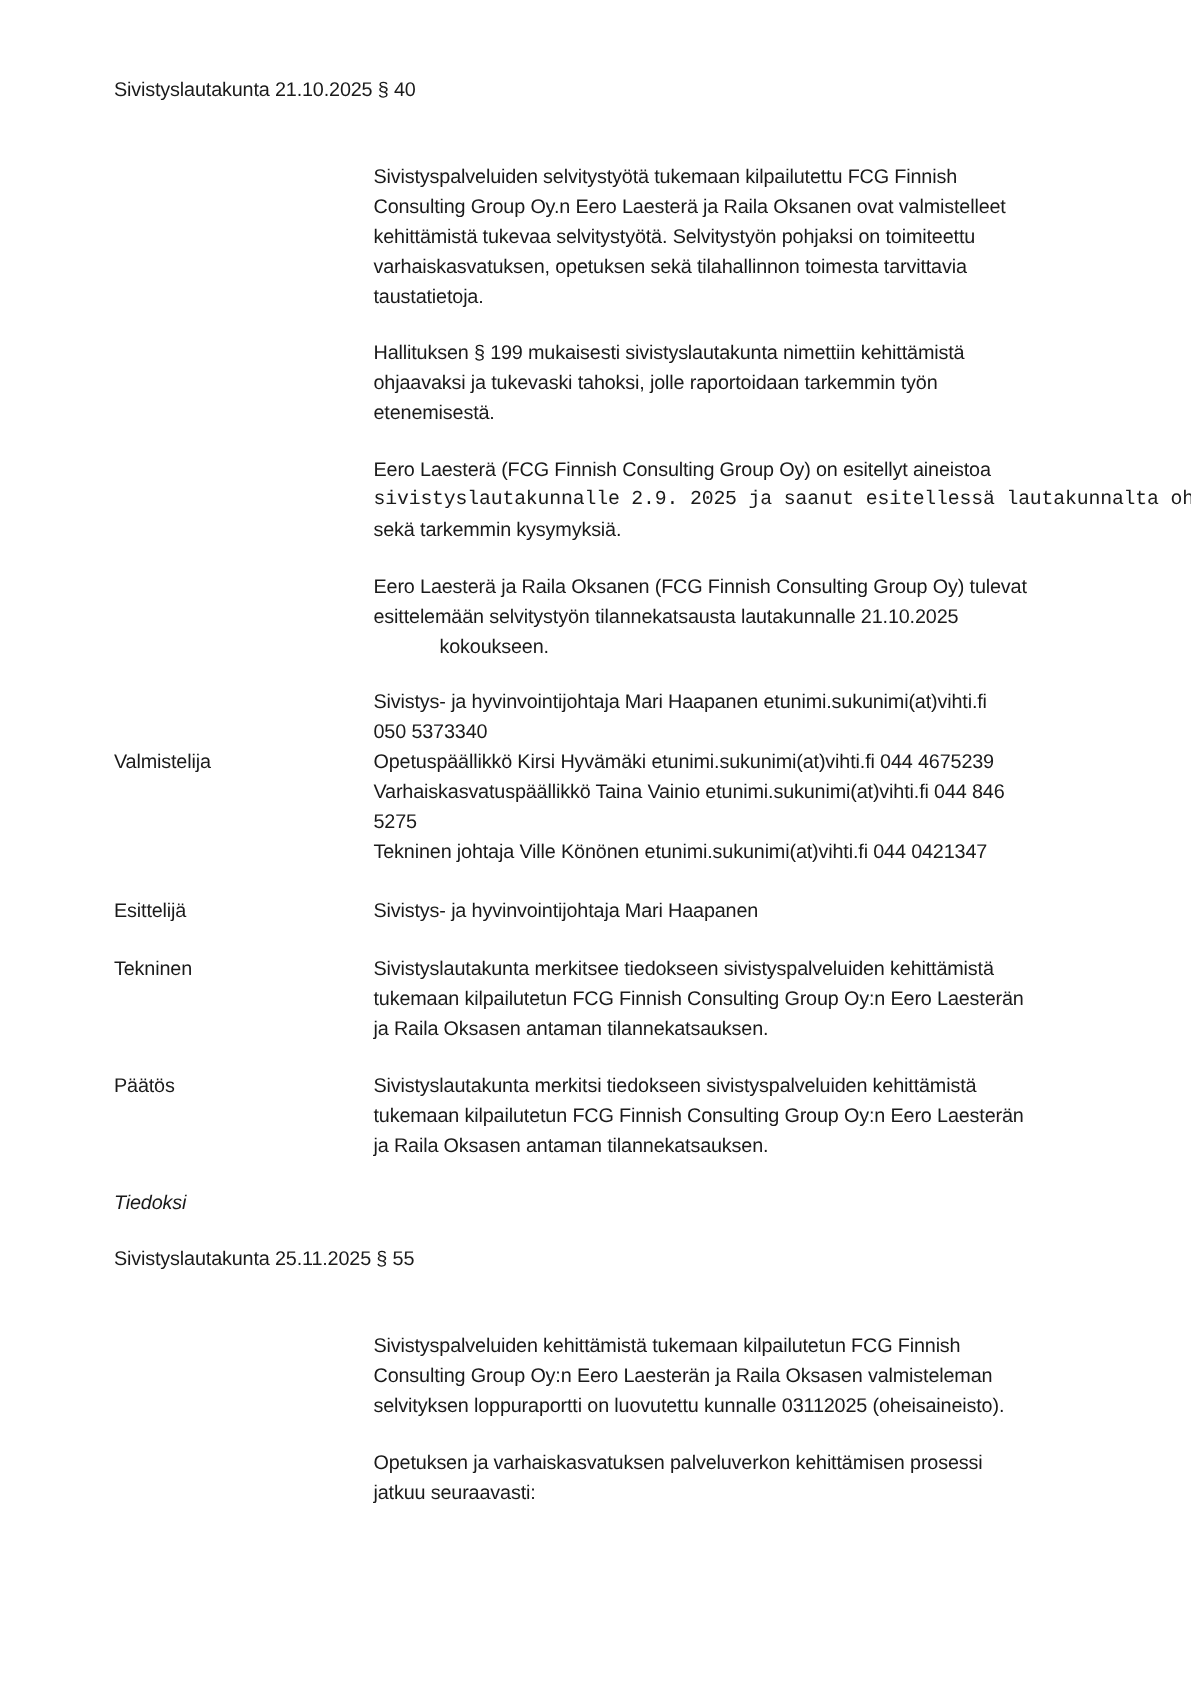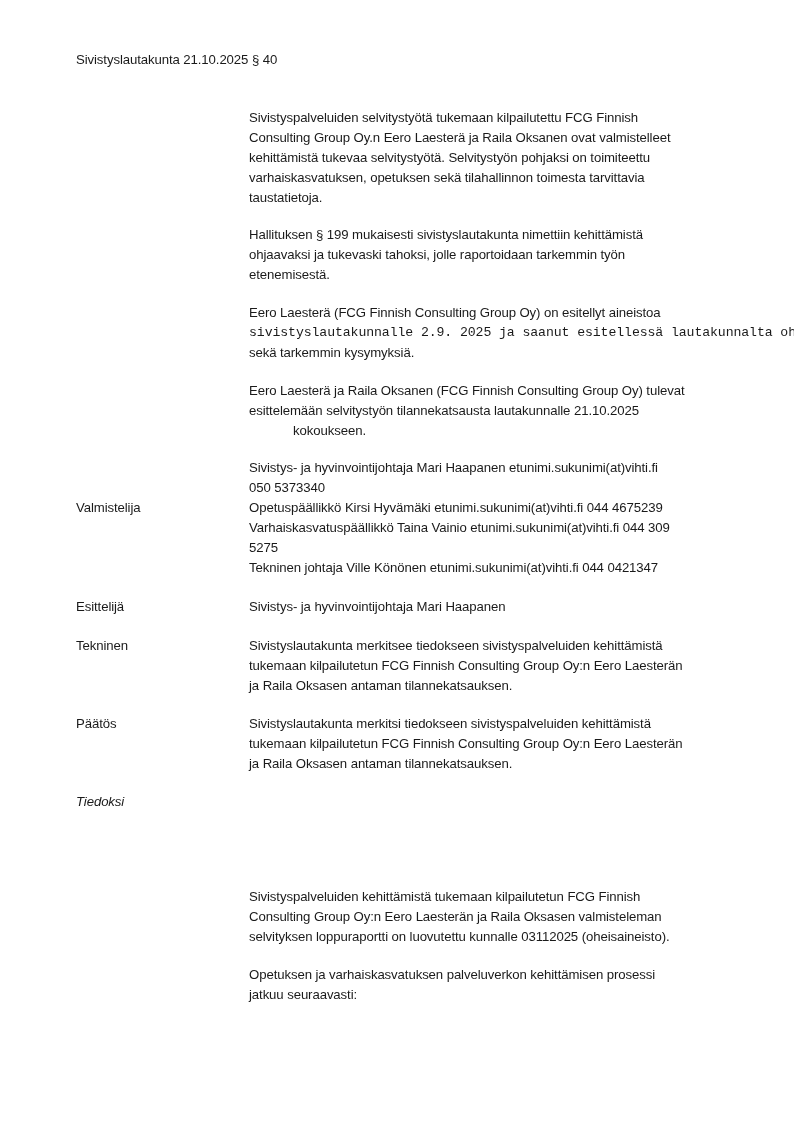--- a/index.html
+++ b/index.html
@@ -63,21 +63,21 @@
     <div class="line body" style="top:381px;">Eero Laesterä ja Raila Oksanen (FCG Finnish Consulting Group Oy) tulevat</div>
     <div class="line body" style="top:401px;">esittelemään selvitystyön tilannekatsausta lautakunnalle 21.10.2025</div>
     <div class="line body" style="top:421px;padding-left:44px;">kokoukseen.</div>
   </div>
 
   <div>
     <div class="line left" style="top:458px;margin-top:40px;">Valmistelija</div>
     <div class="line body" style="top:458px;">Sivistys- ja hyvinvointijohtaja Mari Haapanen etunimi.sukunimi(at)vihti.fi</div>
     <div class="line body" style="top:478px;">050 5373340</div>
     <div class="line body" style="top:498px;text-align:right;">Opetuspäällikkö Kirsi Hyvämäki etunimi.sukunimi(at)vihti.fi 044 4675239</div>
-    <div class="line body" style="top:518px;">Varhaiskasvatuspäällikkö Taina Vainio etunimi.sukunimi(at)vihti.fi 044 309</div>
+    <div class="line body" style="top:518px;">Varhaiskasvatuspäällikkö Taina Vainio etunimi.sukunimi(at)vihti.fi 044 846</div>
     <div class="line body" style="top:538px;text-align:center;">5275</div>
     <div class="line body" style="top:558px;">Tekninen johtaja Ville Könönen etunimi.sukunimi(at)vihti.fi 044 0421347</div>
   </div>
 
   <div>
     <div class="line left" style="top:597px;">Esittelijä</div>
     <div class="line body" style="top:597px;">Sivistys- ja hyvinvointijohtaja Mari Haapanen</div>
   </div>
 
   <div>
@@ -89,20 +89,21 @@
 
   <div>
     <div class="line left" style="top:714px;">Päätös</div>
     <div class="line body" style="top:714px;">Sivistyslautakunta merkitsi tiedokseen sivistyspalveluiden kehittämistä</div>
     <div class="line body" style="top:734px;">tukemaan kilpailutetun FCG Finnish Consulting Group Oy:n Eero Laesterän</div>
     <div class="line body" style="top:754px;">ja Raila Oksasen antaman tilannekatsauksen.</div>
   </div>
 
   <div class="line left" style="top:792px;font-style:italic;">Tiedoksi</div>
 
+  <div class="line left" style="top:829px;">Sivistyslautakunta 25.11.2025 § 55</div>
 
   <div>
     <div class="line body" style="top:887px;">Sivistyspalveluiden kehittämistä tukemaan kilpailutetun FCG Finnish</div>
     <div class="line body" style="top:907px;">Consulting Group Oy:n Eero Laesterän ja Raila Oksasen valmisteleman</div>
     <div class="line body" style="top:927px;">selvityksen loppuraportti on luovutettu kunnalle 03112025 (oheisaineisto).</div>
   </div>
 
   <div>
     <div class="line body" style="top:965px;">Opetuksen ja varhaiskasvatuksen palveluverkon kehittämisen prosessi</div>
     <div class="line body" style="top:985px;">jatkuu seuraavasti:</div>

